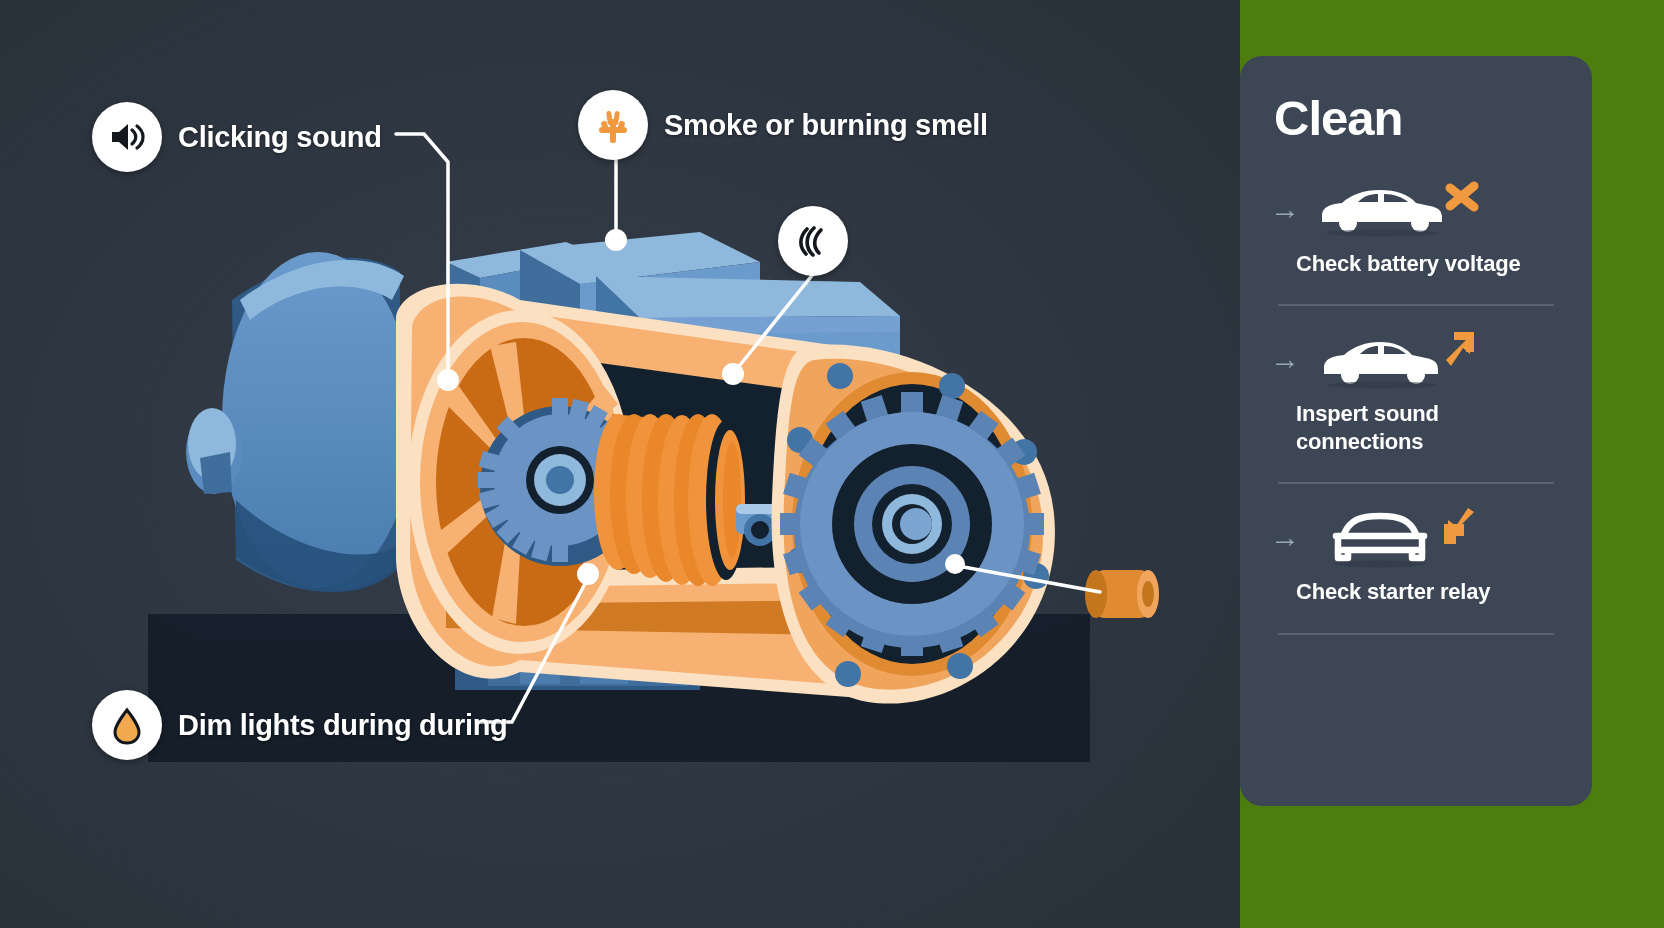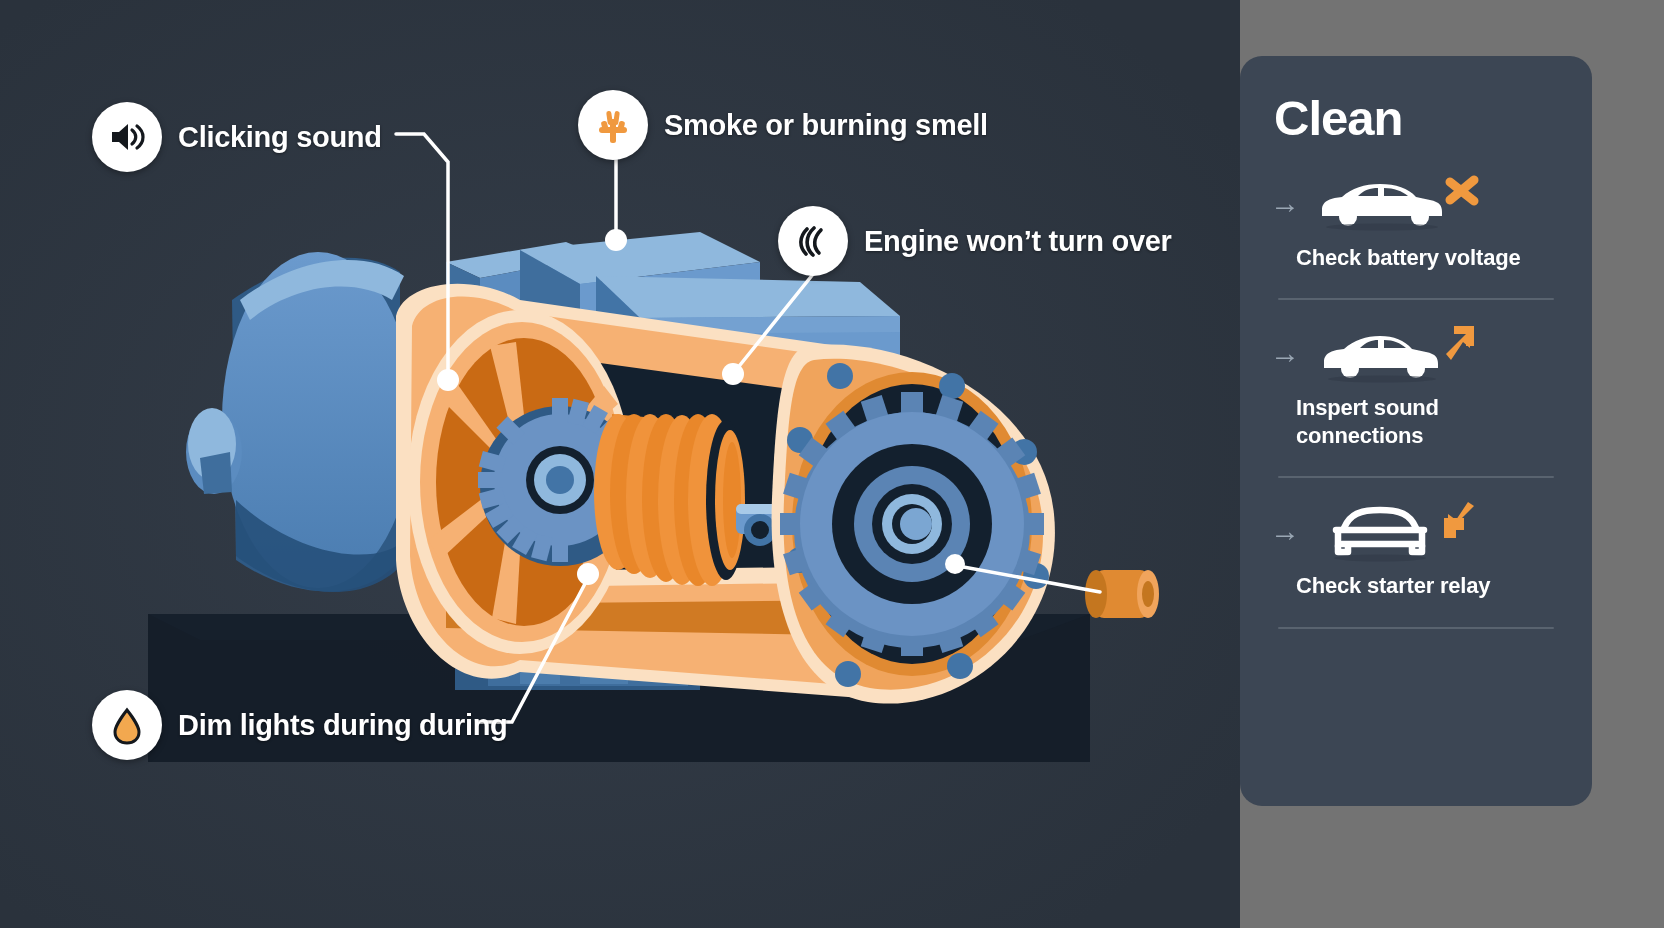--- a/index.html
+++ b/index.html
@@ -5,21 +5,21 @@
   * { margin:0; padding:0; box-sizing:border-box; }
   html, body {
     width:1664px; height:928px;
     background:#2a323c;
     font-family:"Liberation Sans", sans-serif;
     overflow:hidden;
   }
   #stage {
     position:relative;
     width:1664px; height:928px;
-    background:#737373;
+    background:#4d7c0f;
   }
 
   
   #illustration {
     position:absolute;
     left:0; top:0;
     width:1240px; height:928px;
   }
 
   
@@ -61,21 +61,21 @@
     background:#3c4654;
     border-radius:22px;
     padding:34px 30px 20px 30px;
   }
   #sidebar-title {
     color:#ffffff;
     font-size:49px;
     font-weight:bold;
     letter-spacing:-1px;
     margin-left:4px;
-    margin-bottom:20px;
+    margin-bottom:26px;
   }
   .side-item { padding:4px 0 12px 0; }
   .side-row {
     display:flex;
     align-items:center;
     gap:12px;
     margin-bottom:8px;
     height:66px;
   }
   .side-arrow {
@@ -475,21 +475,20 @@
   <div class="callout" id="c-engine">
     <div class="callout-badge">
       <svg width="40" height="40" viewBox="0 0 40 40">
         <g stroke="#14181d" stroke-width="3.6" fill="none" stroke-linecap="round">
           <path d="M14 8 C6 16 6 26 13 33"></path>
           <path d="M21 7 C12 15 12 27 20 34"></path>
           <path d="M28 9 C20 17 20 26 26 32"></path>
         </g>
       </svg>
     </div>
-    <div class="callout-label">Engine won’t turn over</div>
   </div>
 
   <div class="callout" id="c-dim">
     <div class="callout-badge">
       <svg width="40" height="40" viewBox="0 0 40 40">
         <path d="M20 5 C20 5 8 20 8 27 C8 34 13.5 38 20 38 C26.5 38 32 34 32 27 C32 20 20 5 20 5 Z" fill="#f2a84f" stroke="#14181d" stroke-width="3"></path>
       </svg>
     </div>
     <div class="callout-label">Dim lights during during</div>
   </div>

